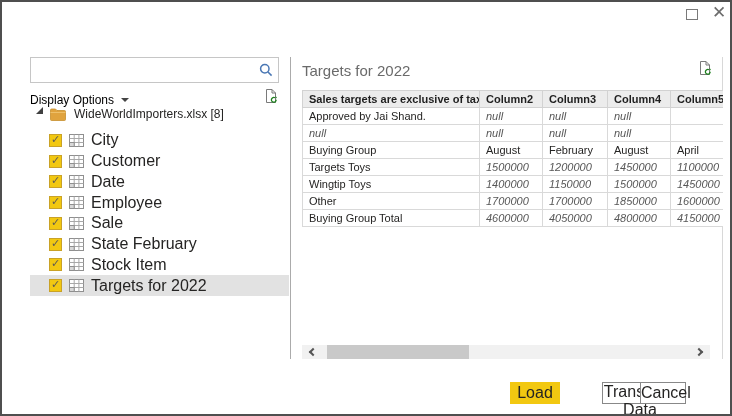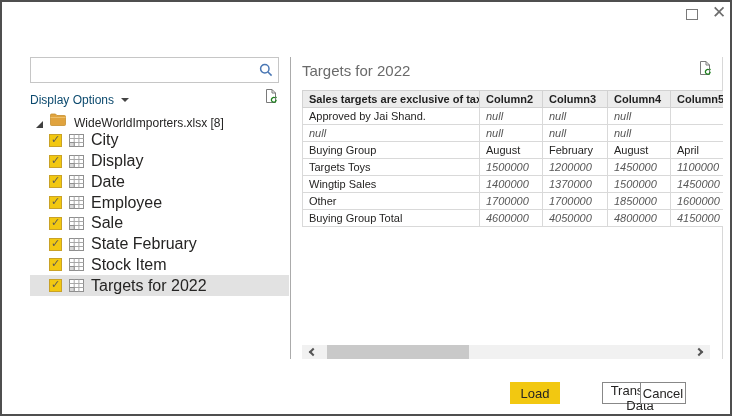--- a/index.html
+++ b/index.html
@@ -19,27 +19,27 @@
   .dlg-title { position:absolute; left:28px; top:11px; font-size:17px; font-weight:700; color:#1f1f1f; }
 
   
   .searchbox { position:absolute; left:28px; top:55px; width:249px; height:26px;
     border:1px solid #c6c6c6; background:#fff; }
   .searchbox input { position:absolute; left:4px; top:1px; width:218px; height:22px;
     border:none; outline:none; font-size:12px; font-family:inherit; }
   .search-ic { position:absolute; right:4px; top:4px; }
 
   .options-row { position:absolute; left:28px; top:88px; width:249px; height:16px; }
-  .options-label { font-size:12px; color:#0c4a6e; cursor:pointer; display:inline-block; }
+  .options-label { font-size:12px; color:#000000; cursor:pointer; display:inline-block; }
   .caret-down { display:inline-block; width:0; height:0; margin-left:7px; margin-bottom:2px;
     border-left:4px solid transparent; border-right:4px solid transparent; border-top:4px solid #444; }
   .refresh-left { position:absolute; right:0; top:-2px; cursor:pointer; }
 
   .tree { position:absolute; left:28px; top:105px; width:259px; }
-  .tree-root { height:23px; display:flex; align-items:flex-end; cursor:pointer; }
+  .tree-root { height:23px; display:flex; align-items:flex-start; cursor:pointer; }
   .expander { width:0; height:0; border-left:7px solid transparent; border-bottom:7px solid #404040;
     margin:0 7px 2px 6px; }
   .folder-ic { margin-right:8px; }
   .root-label { font-size:12px; }
   .tree-row { height:20.75px; display:flex; align-items:center; padding-left:19px; cursor:pointer; }
   .tree-row.selected { background:#e2e2e2; }
   .checkbox { width:13px; height:13px; background:#F2C811; border:1px solid #c9a227;
     margin-right:7px; position:relative; flex:0 0 auto; cursor:pointer; }
   .checkbox .tick { position:absolute; left:1px; top:-2px; font-size:11px; color:#5f5b52; }
   .grid-icon { margin-right:7px; flex:0 0 auto; }
@@ -66,21 +66,21 @@
   
   .hscroll { position:absolute; left:300px; top:343px; width:408px; height:14px; background:#f1f1f1; }
   .hthumb { position:absolute; left:25px; top:0; width:142px; height:14px; background:#c9c9c9; cursor:pointer; }
   .harrow { position:absolute; top:3px; width:8px; height:8px; cursor:pointer; }
   .harrow span { position:absolute; top:1px; width:6px; height:6px;
     border-left:2px solid #555; border-bottom:2px solid #555; }
   .harrow.left  { left:6px; }  .harrow.left span  { transform:rotate(45deg);  left:2px; }
   .harrow.right { right:6px; } .harrow.right span { transform:rotate(225deg); left:0px; }
 
   
-  .btn { position:absolute; top:380px; height:22px; font-size:13px; font-family:inherit;
+  .btn { position:absolute; top:380px; height:22px; font-size:16px; font-family:inherit;
     text-align:center; cursor:pointer; background:#fff; border:1px solid #888; color:#252423; }
   .btn-load { left:508px; width:50px; background:#F2C811; border:1px solid #F2C811; }
   .btn-transform { left:556px; width:76px;margin-left:44px; }
   .btn-cancel { left:638px; width:46px; }
 </style>
 </head>
 <body>
 
 <div class="window">
 
@@ -136,21 +136,21 @@
         </div>
         <div class="tree-row">
           <span class="checkbox">
             <span class="tick">✓</span>
           </span>
           <svg class="grid-icon" width="15" height="13" viewBox="0 0 15 13">
             <rect x="0.5" y="0.5" width="14" height="12" fill="#fff" stroke="#8f8f8f"></rect>
             <path d="M0.5 4.5 h14 M0.5 8.5 h14 M5.2 0.5 v12 M9.9 0.5 v12" stroke="#a9a9a9" stroke-width="1" fill="none"></path>
             <rect x="0.5" y="8.5" width="4.7" height="4" fill="#d8d8d8" stroke="#8f8f8f"></rect>
           </svg>
-          <span class="tree-label">Display</span>
+          <span class="tree-label">Customer</span>
         </div>
         <div class="tree-row">
           <span class="checkbox">
             <span class="tick">✓</span>
           </span>
           <svg class="grid-icon" width="15" height="13" viewBox="0 0 15 13">
             <rect x="0.5" y="0.5" width="14" height="12" fill="#fff" stroke="#8f8f8f"></rect>
             <path d="M0.5 4.5 h14 M0.5 8.5 h14 M5.2 0.5 v12 M9.9 0.5 v12" stroke="#a9a9a9" stroke-width="1" fill="none"></path>
             <rect x="0.5" y="8.5" width="4.7" height="4" fill="#d8d8d8" stroke="#8f8f8f"></rect>
           </svg>
@@ -268,23 +268,23 @@
             <td class="c-text">April</td>
           </tr>
           <tr>
             <td class="c-text">Targets Toys</td>
             <td class="c-num">1500000</td>
             <td class="c-num">1200000</td>
             <td class="c-num">1450000</td>
             <td class="c-num">1100000</td>
           </tr>
           <tr>
-            <td class="c-text">Wingtip Sales</td>
+            <td class="c-text">Wingtip Toys</td>
             <td class="c-num">1400000</td>
-            <td class="c-num">1370000</td>
+            <td class="c-num">1150000</td>
             <td class="c-num">1500000</td>
             <td class="c-num">1450000</td>
           </tr>
           <tr>
             <td class="c-text">Other</td>
             <td class="c-num">1700000</td>
             <td class="c-num">1700000</td>
             <td class="c-num">1850000</td>
             <td class="c-num">1600000</td>
           </tr>

